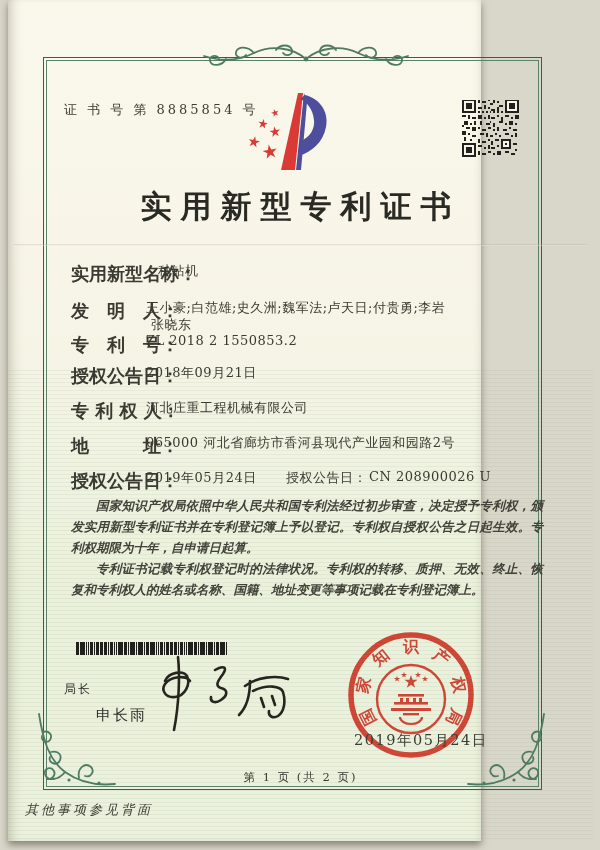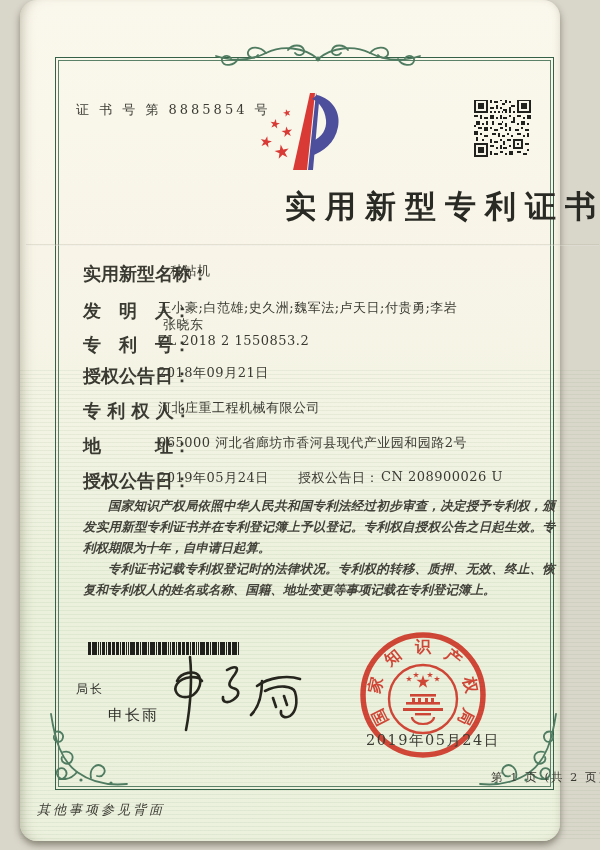--- a/index.html
+++ b/index.html
@@ -3,42 +3,41 @@
 <meta charset="utf-8">
 <style>
   html,body{margin:0;padding:0}
   body{
     width:600px;height:850px;position:relative;overflow:hidden;
     background:#d9d6ca;
     font-family:"DejaVu Serif","Liberation Serif",serif;
     color:#34342e;
   }
   #paper{
-    position:absolute;left:20px;top:0;width:540px;height:841px;
+    position:absolute;left:8px;top:0;width:473px;height:841px;
     background:linear-gradient(180deg,#faf7ec 0%,#f8f5e8 30%,#f2f3e3 52%,#eaf0db 72%,#ecf1de 100%);
     box-shadow:0 4px 7px rgba(70,65,50,.55),
                inset 10px 0 14px -10px rgba(120,115,90,.55),
                inset -6px 0 10px -8px rgba(120,115,90,.35);
-    border-radius:17px;
   }
   #guilloche{
     position:absolute;left:0;top:370px;width:585px;height:471px;
     background:repeating-linear-gradient(180deg,rgba(125,160,115,.11) 0 1px,rgba(0,0,0,0) 1px 4px);
     pointer-events:none;
   }
   .fold{
     position:absolute;left:6px;top:244px;width:573px;height:2px;
     background:linear-gradient(180deg,rgba(150,148,122,.30),rgba(255,255,255,.35));
   }
   #frame{position:absolute;left:35px;top:57px;width:497px;height:731px;border:1px solid #356148;}
   #frame-inner{position:absolute;inset:2px;border:1px solid #5b8169;}
   .orn{position:absolute;pointer-events:none;}
   .abs{position:absolute;white-space:nowrap;}
   #cert-number{left:56px;top:101px;font-size:13px;letter-spacing:3px;color:#3c3c34;}
-  #title{left:0;top:186px;width:585px;text-align:right;font-size:31px;font-weight:600;letter-spacing:9px;color:#2a2a25;}
+  #title{left:0;top:186px;width:585px;text-align:center;font-size:31px;font-weight:600;letter-spacing:9px;color:#2a2a25;}
   .flabel{left:63px;font-size:18px;color:#3a3a32;font-weight:bold;}
   .fvalue{font-size:13px;color:#3a3a32;letter-spacing:.5px;}
   #body-text{position:absolute;left:63px;top:495px;width:472px;font-size:12.5px;line-height:21px;font-style:italic;color:#42423a;text-align:justify;}
   #body-text p{margin:0;text-indent:2em;font-weight:bold;}
   #barcode{
     position:absolute;left:68px;top:642px;width:152px;height:13px;
     background:
       repeating-linear-gradient(90deg,#20201c 0 1px,rgba(0,0,0,0) 1px 2px),
       repeating-linear-gradient(90deg,#20201c 0 2px,rgba(0,0,0,0) 2px 7px),
       repeating-linear-gradient(90deg,#20201c 0 1px,rgba(0,0,0,0) 1px 5px);
@@ -52,21 +51,21 @@
     font-size:16px;font-weight:bold;color:#e23d30;text-align:center;line-height:20px;
   }
   .sc0{transform:rotate(-117deg) translateY(-48px);}
   .sc1{transform:rotate(-78deg)  translateY(-48px);}
   .sc2{transform:rotate(-39deg)  translateY(-48px);}
   .sc3{transform:rotate(0deg)    translateY(-48px);}
   .sc4{transform:rotate(39deg)   translateY(-48px);}
   .sc5{transform:rotate(78deg)   translateY(-48px);}
   .sc6{transform:rotate(117deg)  translateY(-48px);}
   #seal-date{left:346px;top:731px;font-size:14.5px;letter-spacing:1.5px;color:#3c3c33;z-index:5;}
-  #page-info{left:0;top:770px;width:585px;text-align:right;font-size:11.5px;letter-spacing:2px;color:#3a3a32;}
+  #page-info{left:0;top:770px;width:585px;text-align:center;font-size:11.5px;letter-spacing:2px;color:#3a3a32;}
   #back-note{left:0;top:801px;width:585px;font-size:13px;font-style:italic;letter-spacing:3px;color:#3e3e35;padding-left:17px;}
 </style>
 </head>
 <body>
 
 <div id="paper">
 
   <div id="guilloche"></div>
 
   <div id="frame">

